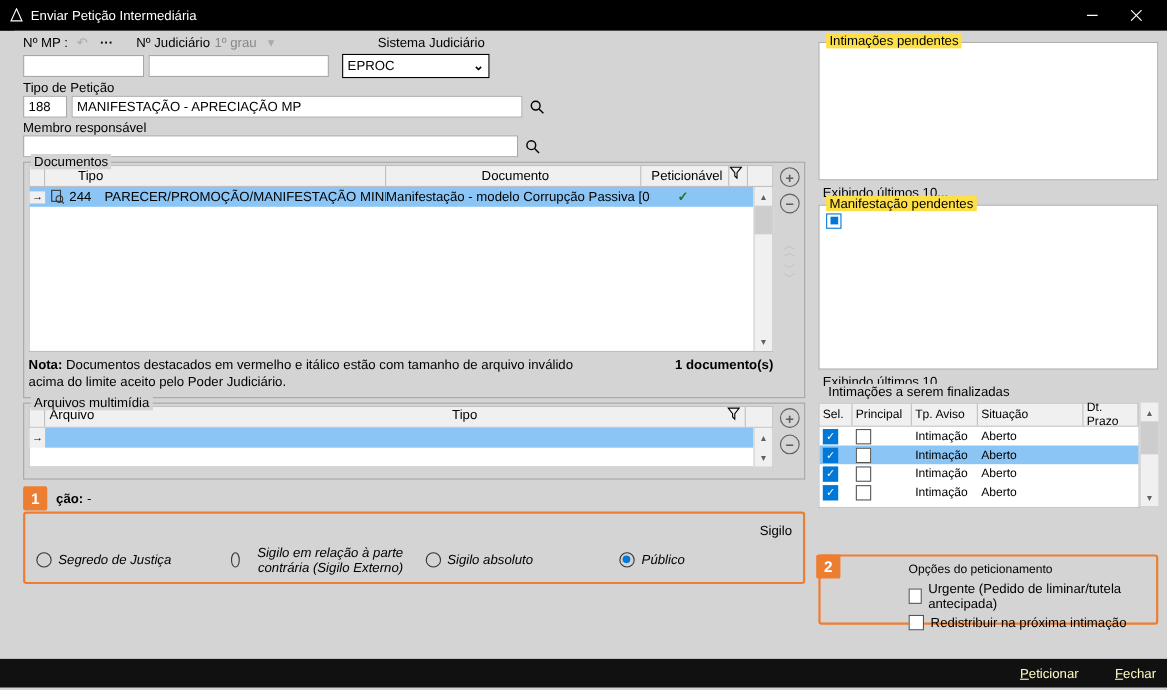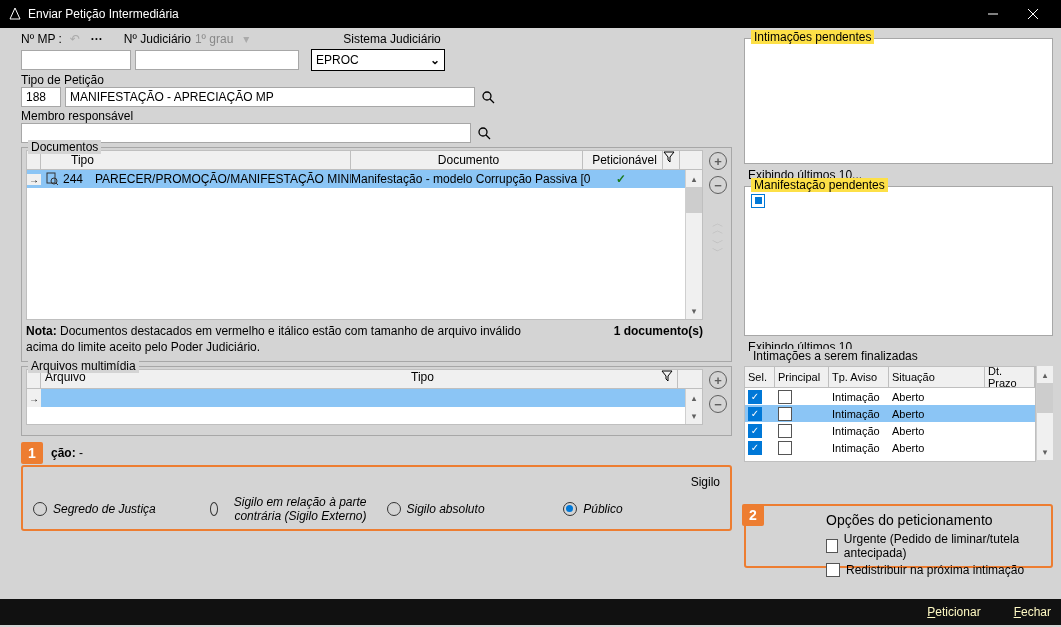--- a/index.html
+++ b/index.html
@@ -65,21 +65,21 @@
 .finalize-table { flex: 1; }
 .fh { display: flex; background: #f0f0f0; border: 1px solid #bfbfbf; height: 22px; }
 .fh .c { border-right: 1px solid #bfbfbf; padding: 2px 3px; font-size: 11px; display: flex; align-items: center; }
 .c-sel{width:30px} .c-prin{width:54px} .c-tp{width:60px} .c-sit{width:96px} .c-dt{flex:1}
 .fb { background: #fff; border: 1px solid #bfbfbf; border-top: none; height: 74px; }
 .fb .fr { display: flex; height: 17px; align-items: center; }
 .fb .fr .c { padding: 0 3px; font-size: 11px; height: 17px; display: flex; align-items: center; }
 .chk { width: 14px; height: 14px; background: #0078d7; display: inline-flex; align-items: center; justify-content: center; color: #fff; font-size: 10px; }
 .chk-empty { width: 14px; height: 14px; border: 1px solid #555; background: #fff; }
 .opts-box { margin-top: 36px; height: 64px; }
-.opts-box .legend { font-size: 14px; margin-bottom: 4px; }
+.opts-box .legend { font-size: 11px; margin-bottom: 4px; }
 .opt { display: flex; align-items: center; gap: 6px; margin-bottom: 3px; }
 .footer { height: 26px; background: #111; color: #fef9c3; display: flex; align-items: center; padding: 0 10px; gap: 33px; justify-content: flex-end; }
 .footer .u { text-decoration: underline; }
 .scrollbar-v { width: 17px; background: #f0f0f0; border-left: 1px solid #cfcfcf; display: flex; flex-direction: column; }
 .scrollbar-v .arr { height: 17px; display: flex; align-items: center; justify-content: center; font-size: 9px; color: #606060; }
 .scrollbar-v .thumb { background: #cdcdcd; }
 .doc-icon { width: 14px; height: 14px; }
 .chev-stack { color: #bdbdbd; font-size: 12px; line-height: 0.6; text-align: center; }
 .search-icon svg, .filter-icon svg, .doc-icon svg, .app-icon svg { display: block; }
 .sec2 { margin-top: 2px; }

